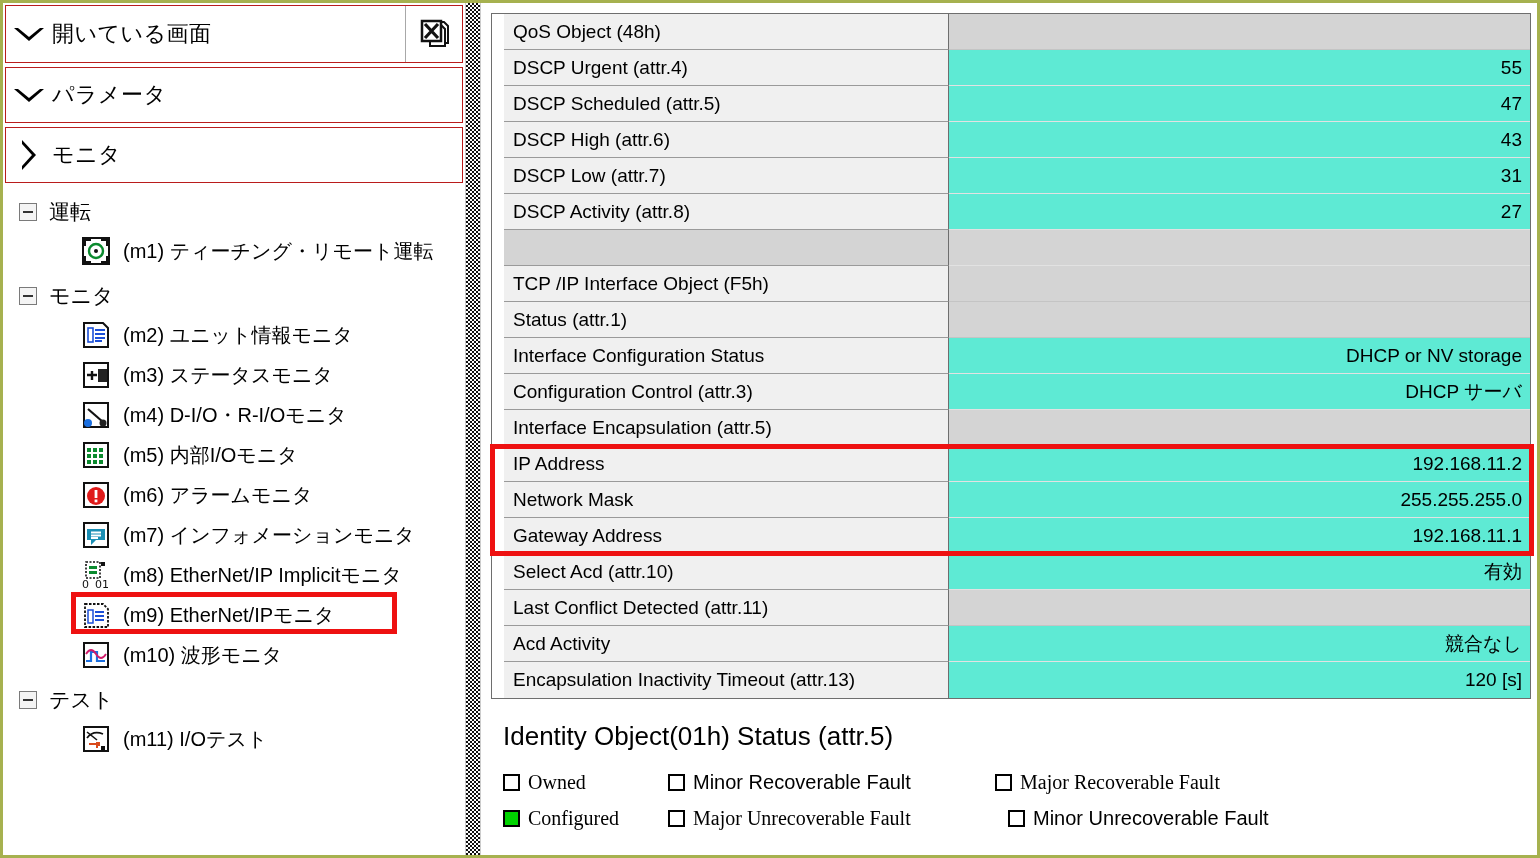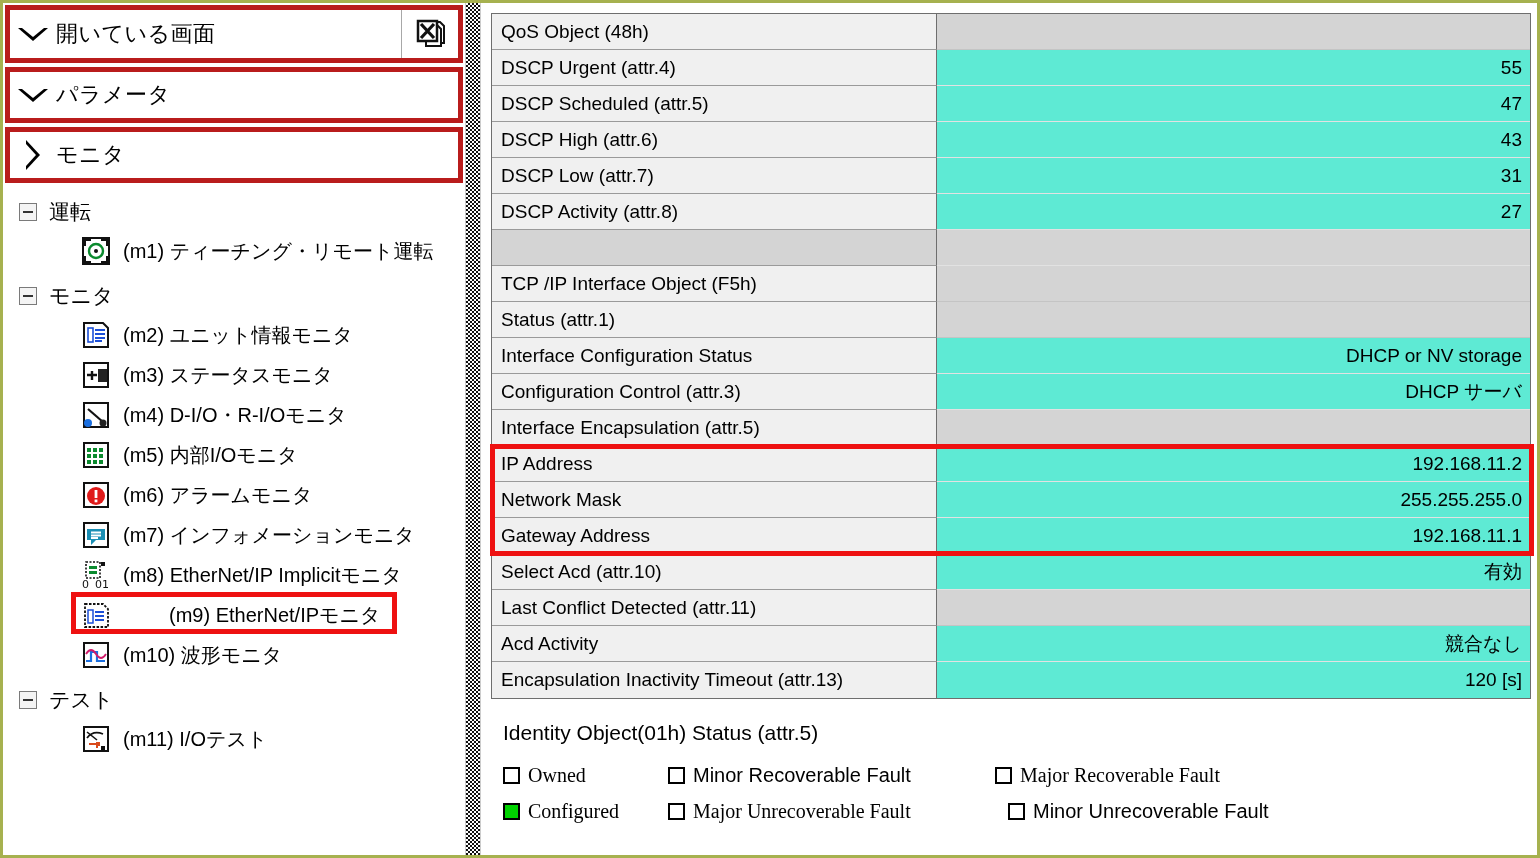--- a/index.html
+++ b/index.html
@@ -33,21 +33,21 @@
     box-sizing: border-box;
     background: #ffffff;
     padding: 0;
     position: relative;
   }
 
   .collapsible-bar {
     box-sizing: border-box;
     margin: 4px 2px 0 2px;
     height: 56px;
-    border: 5px solid #b91c1c;
+    border: 1px solid #b91c1c;
     background: #ffffff;
     display: flex;
     align-items: center;
   }
   .collapsible-bar.first { margin-top: 2px; height: 58px; }
 
   .cb-arrow {
     width: 46px;
     flex: 0 0 46px;
     display: flex;
@@ -153,21 +153,20 @@
   }
   .ti-label {
     font-size: 20px;
     color: #000;
     white-space: nowrap;
   }
 
   
   .tree-item.highlighted {
     z-index: 5;
-    gap: 46px;
   }
   .tree-item.highlighted::before {
     content: "";
     position: absolute;
     left: 58px;
     top: -3px;
     width: 326px;
     height: 42px;
     border: 5px solid #ee1111;
     box-sizing: border-box;
@@ -201,20 +200,21 @@
     box-sizing: border-box;
     border: 1px solid #6e6e6e;
     border-collapse: collapse;
     table-layout: fixed;
     position: relative;
   }
   .row {
     display: flex;
     height: 36px;
     box-sizing: border-box;
+    margin-left: 12px;
   }
   .cell-name {
     width: 445px;
     flex: 0 0 445px;
     box-sizing: border-box;
     background: #f0f0f0;
     border-bottom: 1px solid #9a9a9a;
     border-right: 1px solid #6e6e6e;
     display: flex;
     align-items: center;
@@ -263,21 +263,21 @@
     pointer-events: none;
     z-index: 10;
   }
 
   
   #status-block {
     margin-top: 22px;
     padding-left: 12px;
   }
   #status-title {
-    font-size: 21px;
+    font-size: 26px;
     color: #000;
     margin-bottom: 12px;
     white-space: nowrap;
   }
   .status-rows { display: block; }
   .status-row {
     display: flex;
     align-items: center;
     height: 36px;
   }

